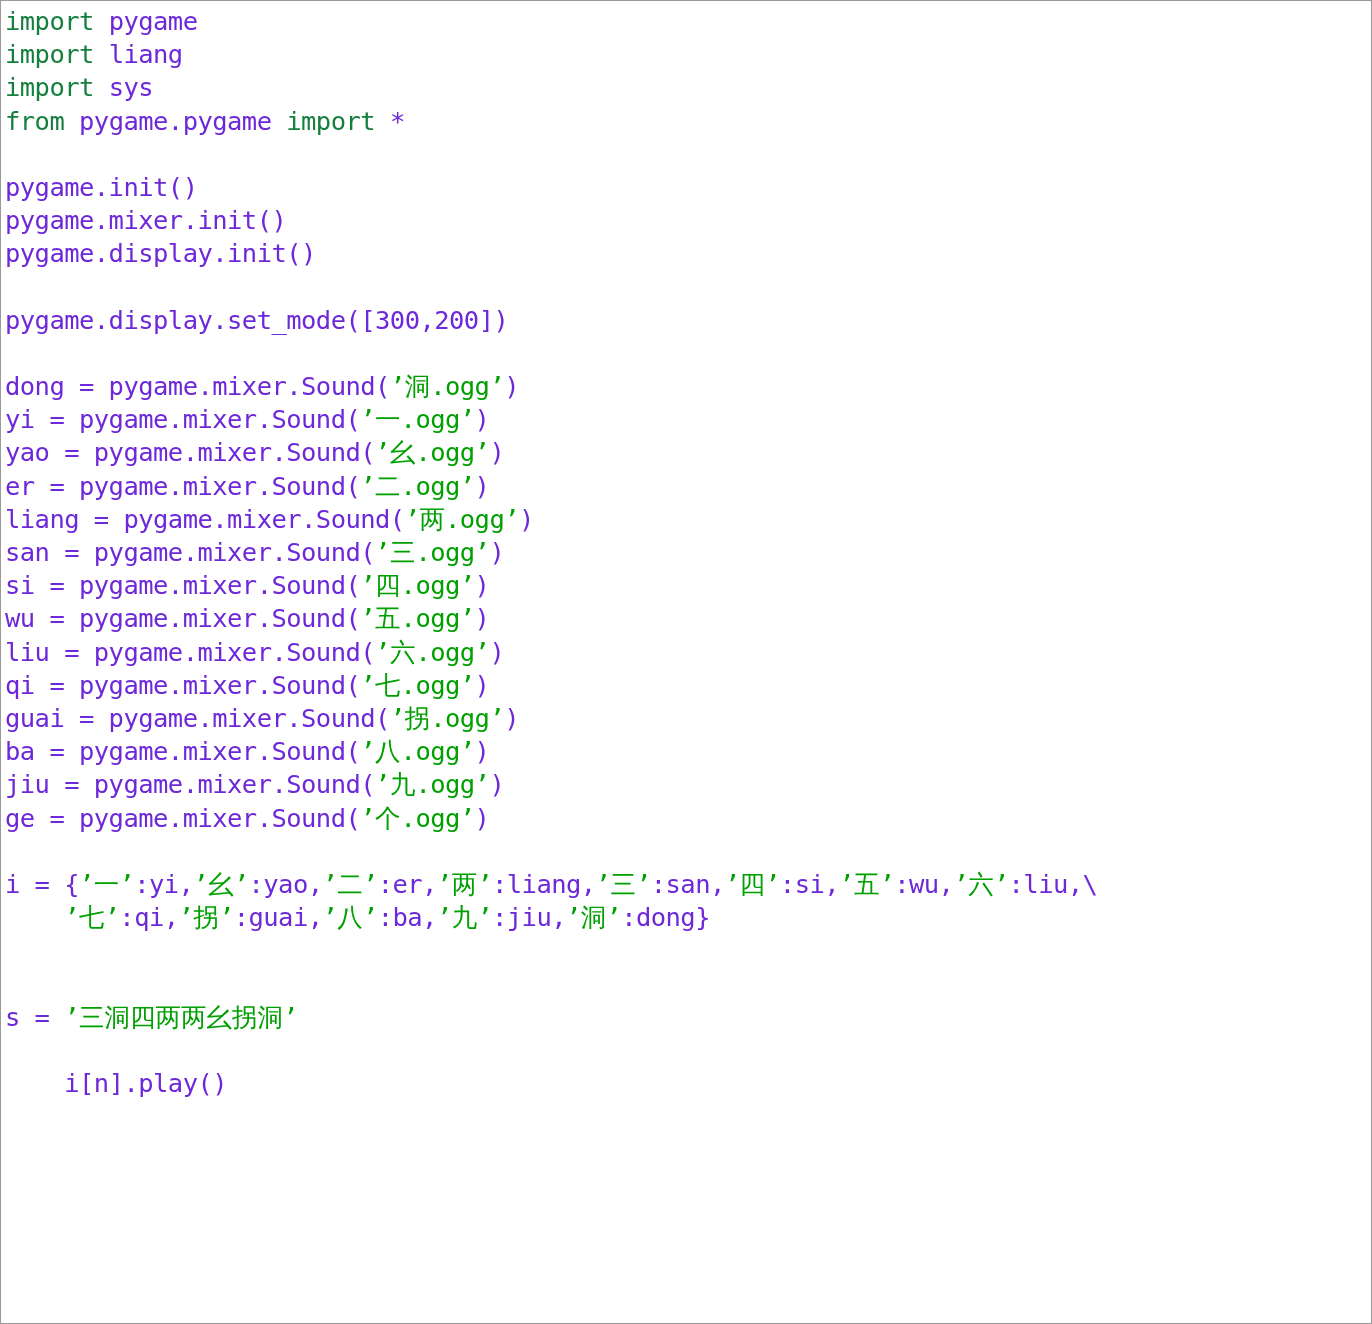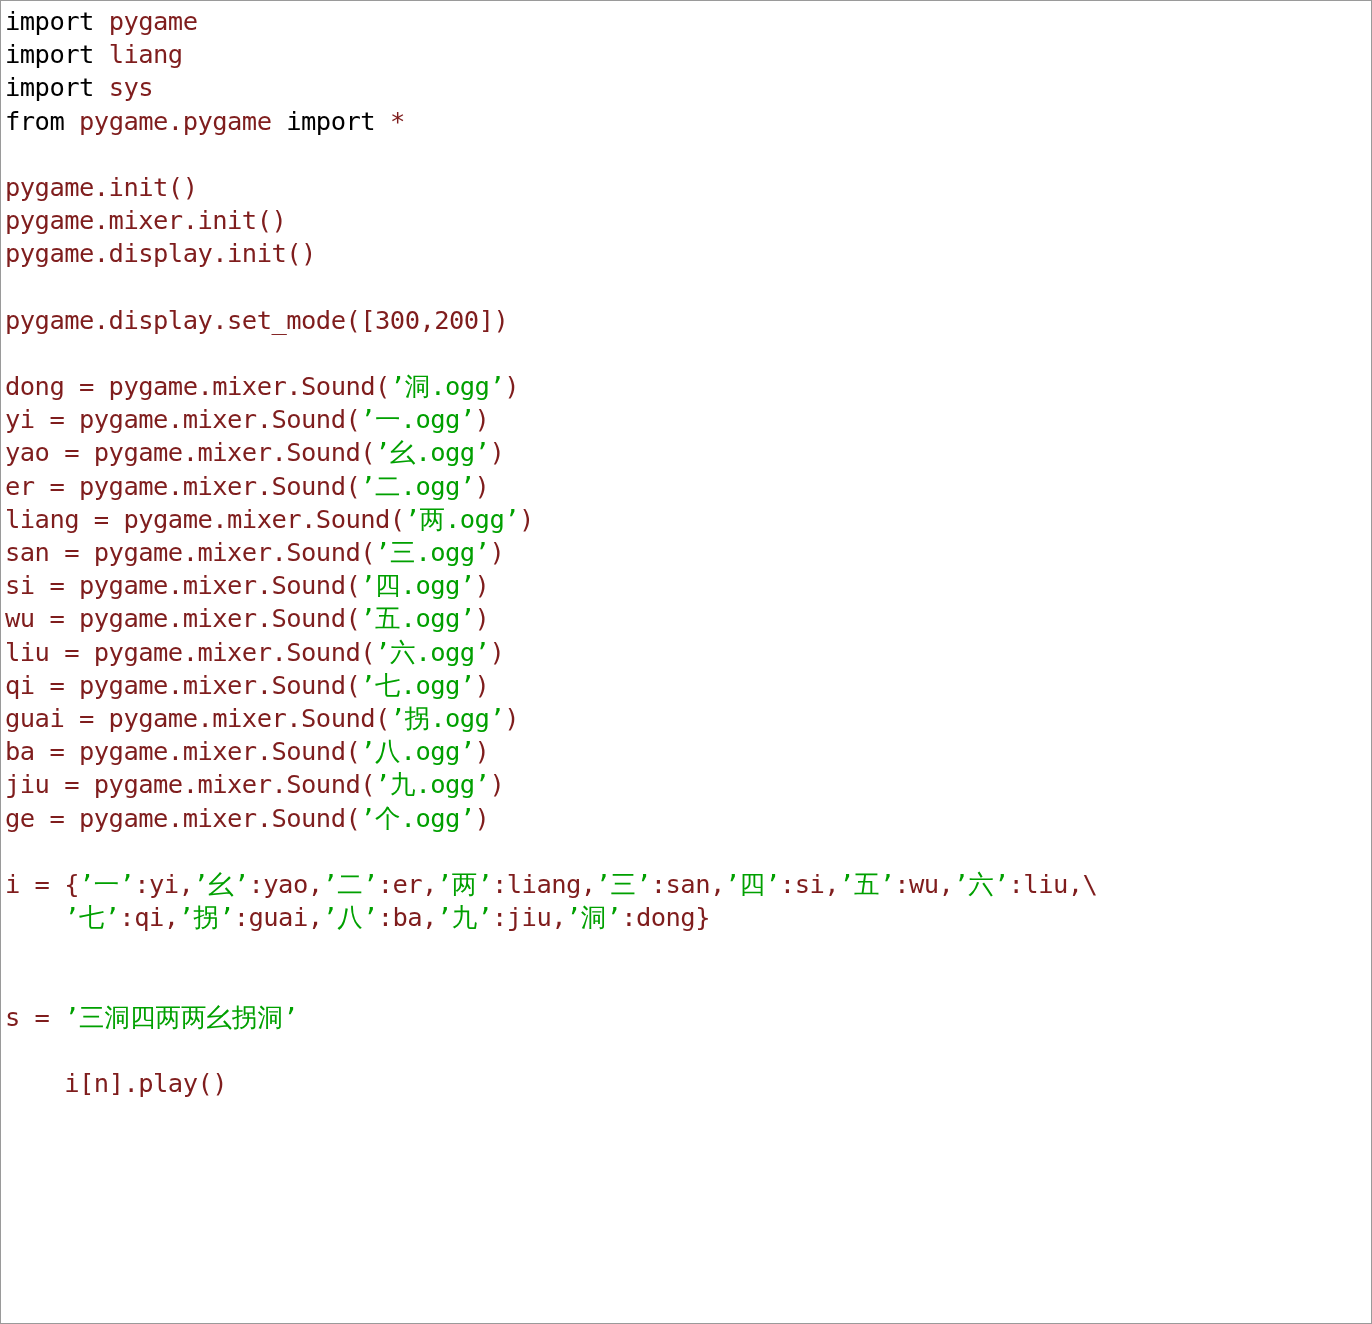--- a/index.html
+++ b/index.html
@@ -33,23 +33,23 @@
     color: #000000;
     letter-spacing: -0.55px;
     margin: 0;
     padding: 0;
   }
 
   .code-line.blank {
     color: transparent;
   }
 
-  .kw    { color: #000000; margin-top: 24px; }
+  .kw    { color: #15803d; margin-top: 24px; }
   .str   { color: #00a000; }
-  .plain { color: #7f1d1d; }
+  .plain { color: #6d28d9; }
 
   
   .cjk {
     font-family: "DejaVu Sans", "Liberation Sans", sans-serif;
     letter-spacing: 0;
   }
 </style>
 </head>
 <body>
 

